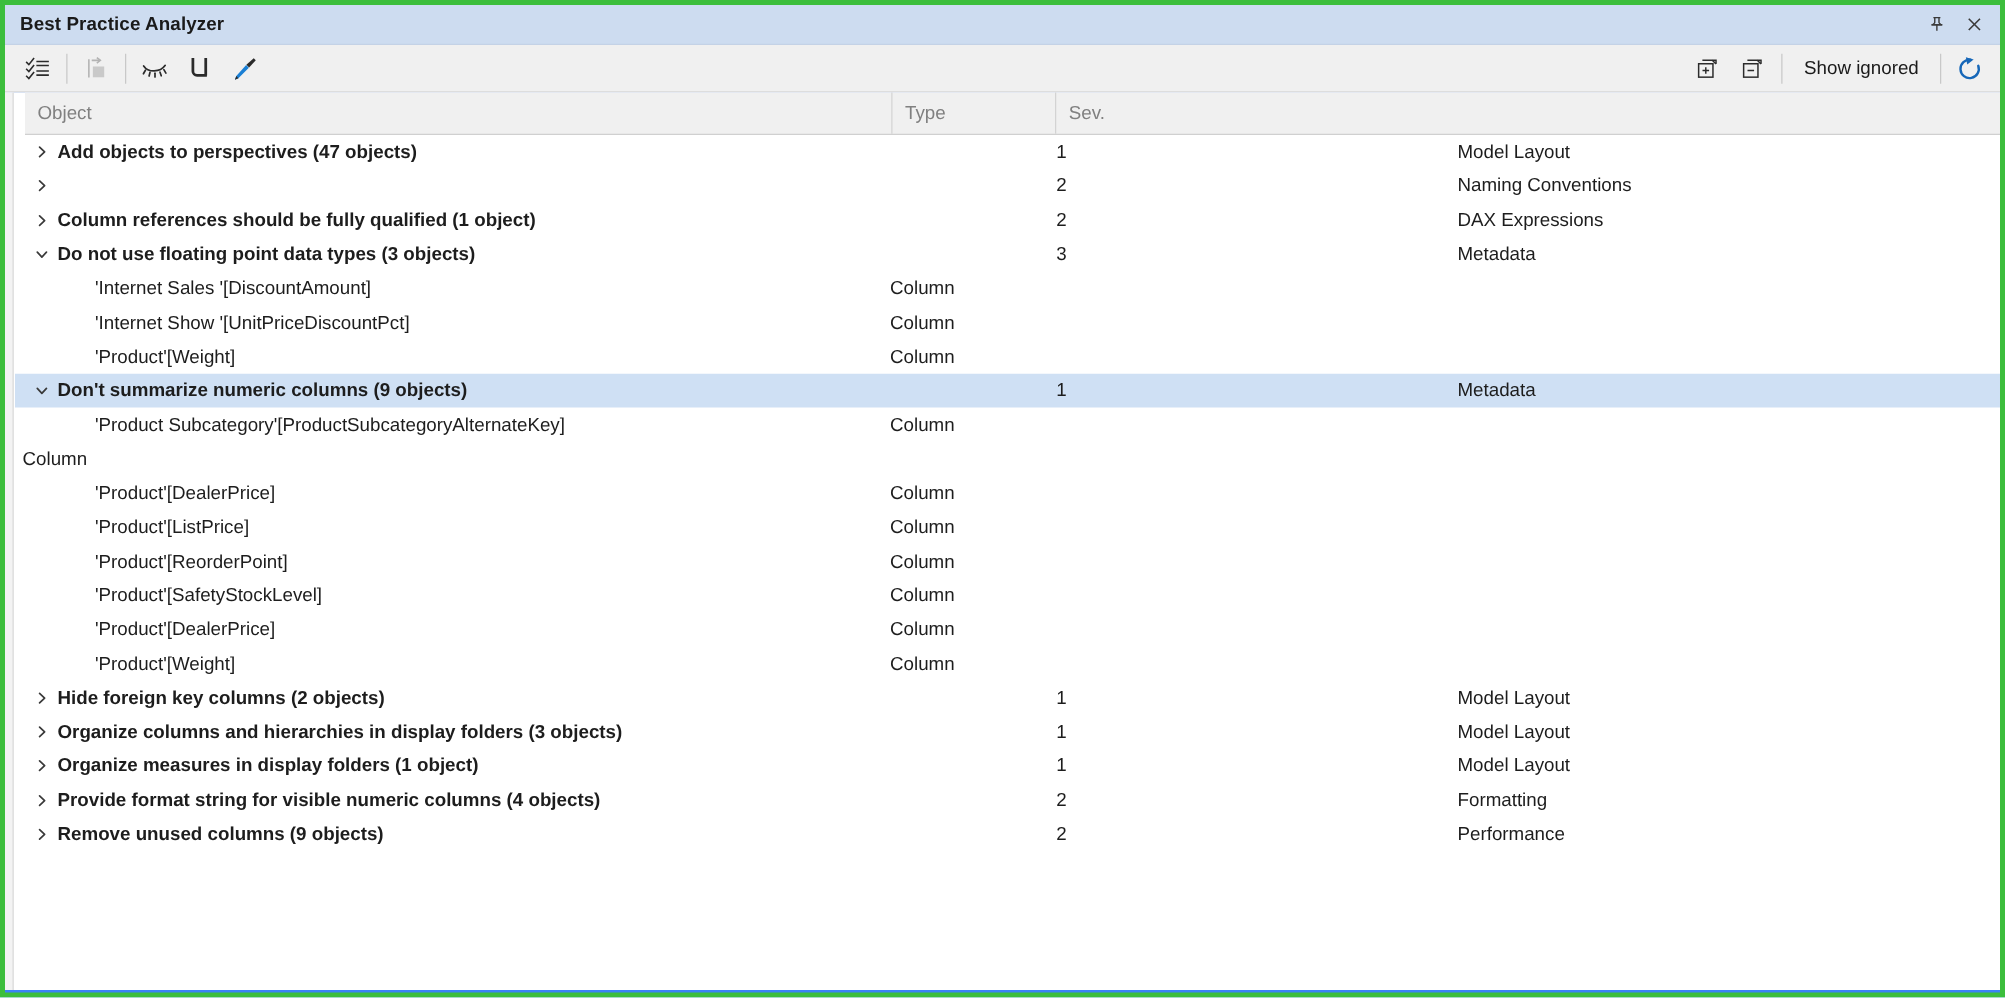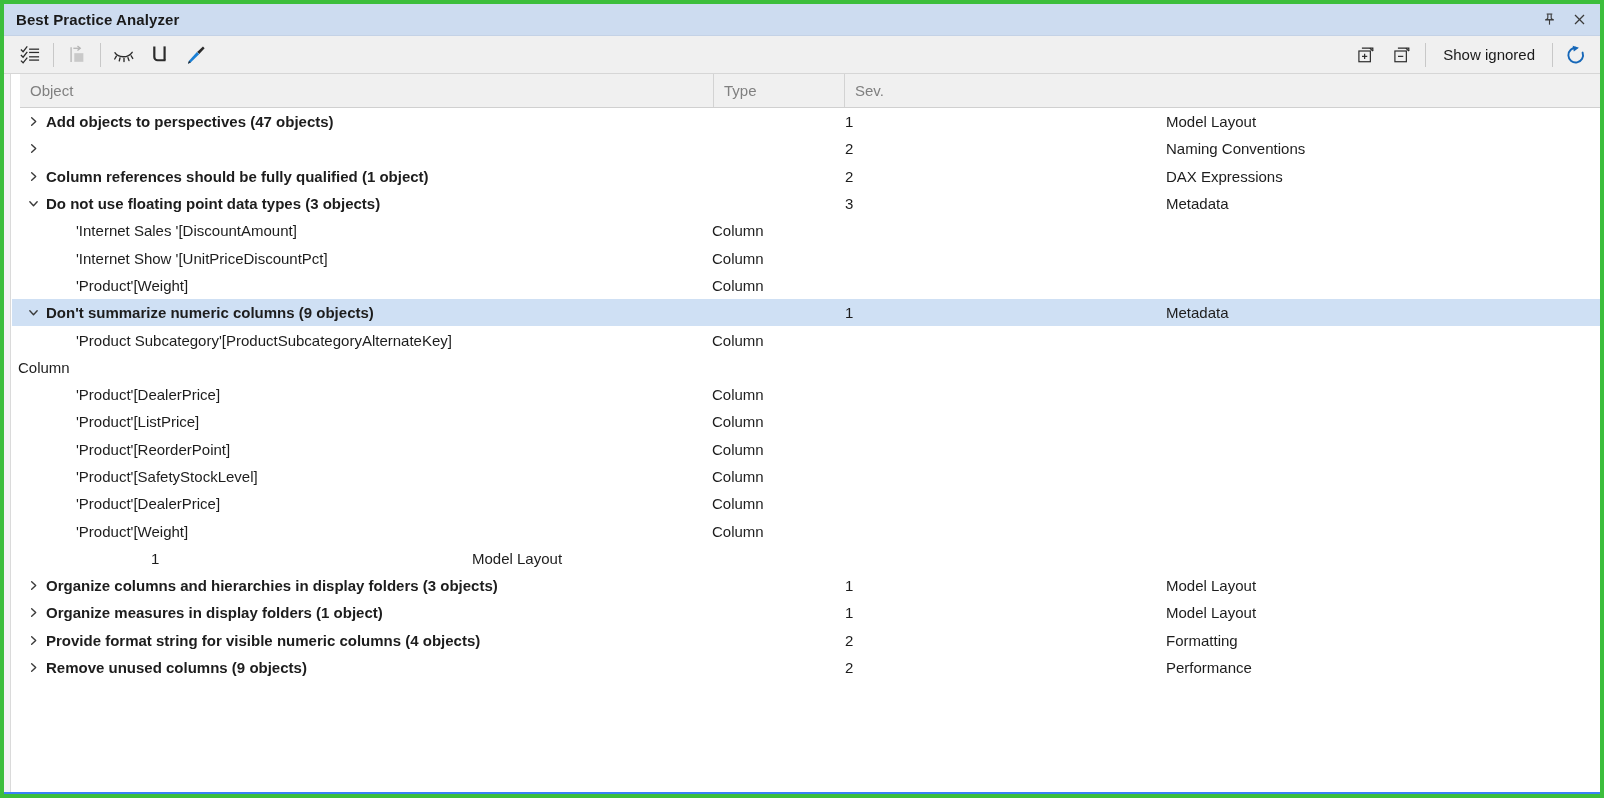--- a/index.html
+++ b/index.html
@@ -457,20 +457,28 @@
         <div class="row child">
           <div class="cell c-object">
             <span class="child-indent"></span>
             <span class="obj-label">'Product'[Weight]</span>
           </div>
           <div class="cell c-type">Column</div>
           <div class="cell c-sev"></div>
           <div class="cell c-cat"></div>
         </div>
         <div class="row group">
+          <div class="cell c-object">
+            <span class="expander">
+              <svg width="11" height="11" viewBox="0 0 12 12">
+                <path fill="none" stroke="#3a3a3a" stroke-width="1.5" stroke-linecap="round" stroke-linejoin="round" d="M4 1.8 L8.4 6 L4 10.2"></path>
+              </svg>
+            </span>
+            <span class="obj-label">Hide foreign key columns (2 objects)</span>
+          </div>
           <div class="cell c-type"></div>
           <div class="cell c-sev">1</div>
           <div class="cell c-cat">Model Layout</div>
         </div>
         <div class="row group">
           <div class="cell c-object">
             <span class="expander">
               <svg width="11" height="11" viewBox="0 0 12 12">
                 <path fill="none" stroke="#3a3a3a" stroke-width="1.5" stroke-linecap="round" stroke-linejoin="round" d="M4 1.8 L8.4 6 L4 10.2"></path>
               </svg>

